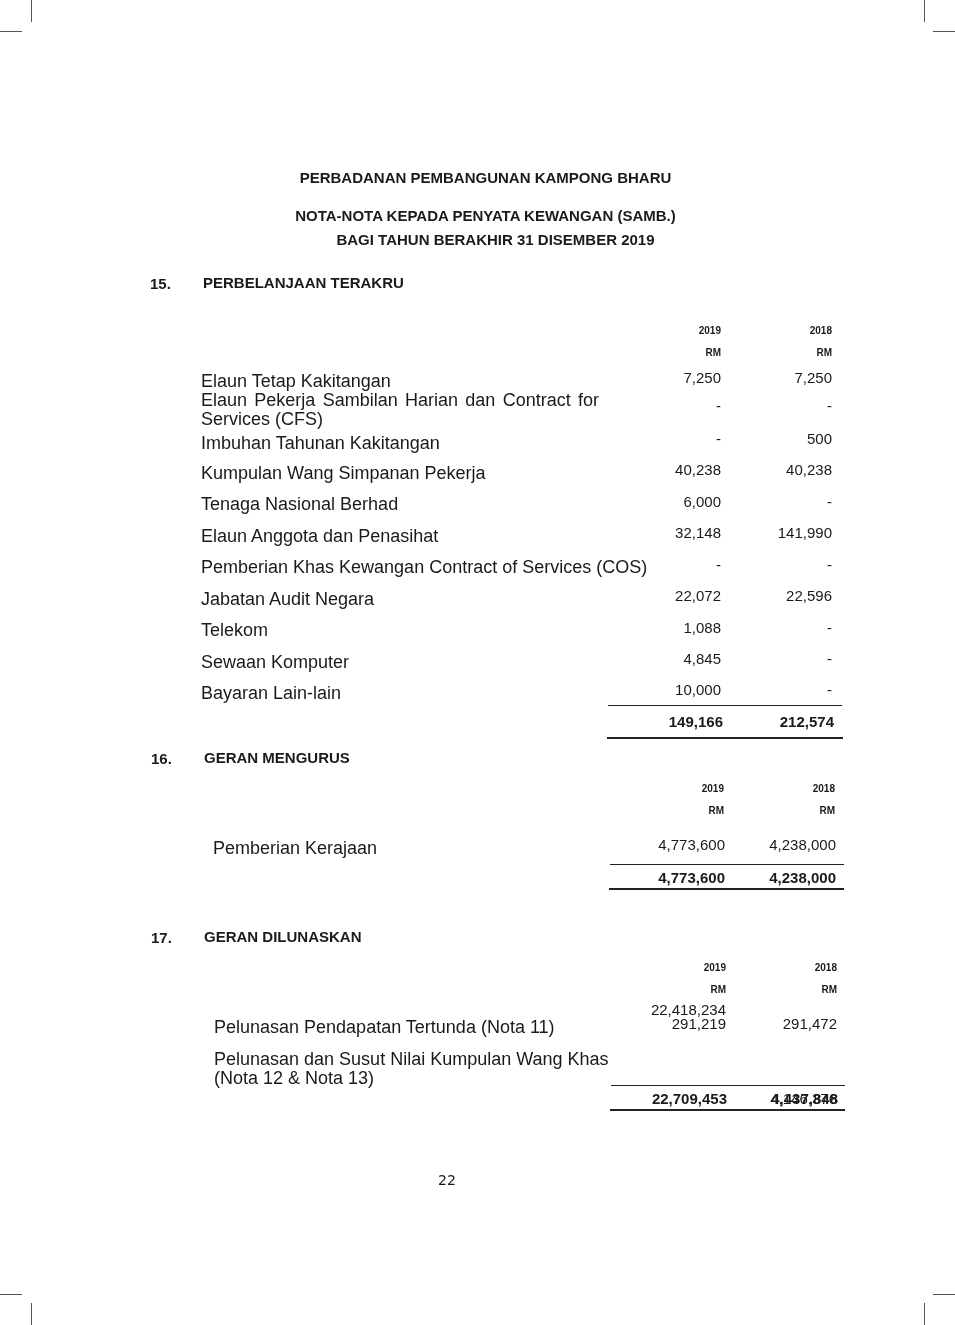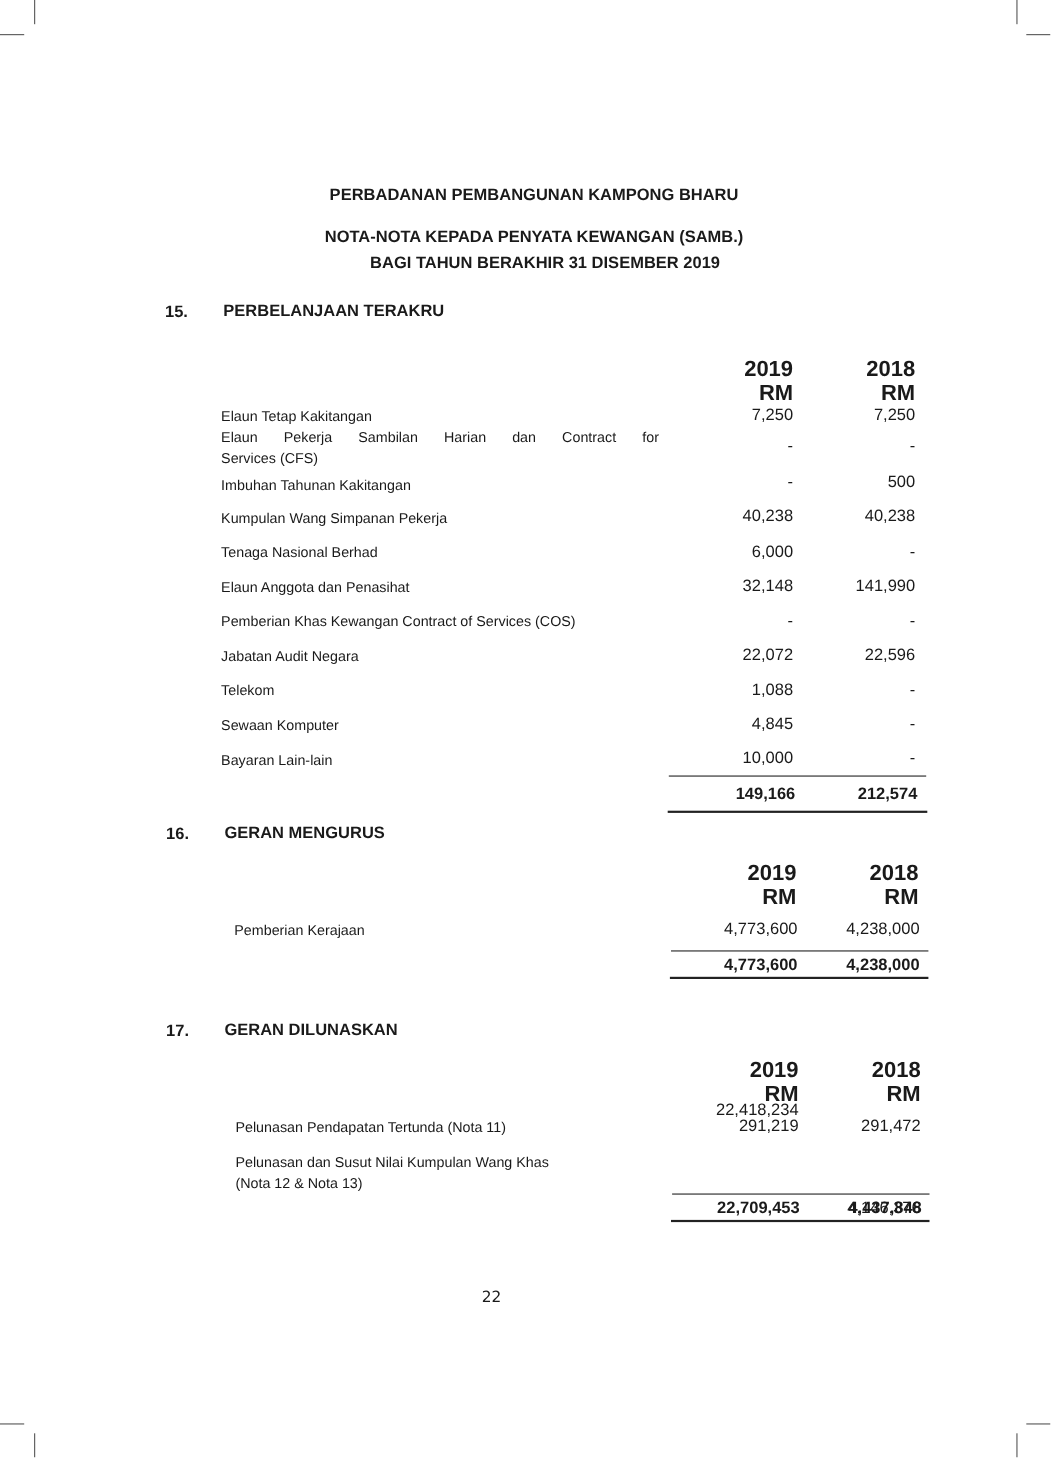--- a/index.html
+++ b/index.html
@@ -5,23 +5,23 @@
     html, body { margin: 0; padding: 0; background: #ffffff; }
     body {
       width: 955px; height: 1325px; position: relative; overflow: hidden;
       font-family: "Liberation Sans", sans-serif; color: #1a1a1a;
     }
     .abs { position: absolute; }
     .crop { position: absolute; background: #555; }
     .title { font-weight: bold; font-size: 15px; white-space: nowrap; text-align: center; width: 955px; left: 0; }
     .sec-num { font-weight: bold; font-size: 15px; }
     .sec-title { font-weight: bold; font-size: 15px; white-space: nowrap; }
-    .label { font-size: 13px; white-space: nowrap; }
+    .label { font-size: 18px; white-space: nowrap; }
     .num { font-size: 15px; text-align: right; white-space: nowrap; }
-    .hdr { font-weight: bold; font-size: 20px; text-align: right; white-space: nowrap; }
+    .hdr { font-weight: bold; font-size: 10px; text-align: right; white-space: nowrap; }
     .bold { font-weight: bold; }
     .rule { position: absolute; background: #222; height: 1px; }
     .rule2 { position: absolute; background: #222; height: 2px; }
     .pagenum { font-family: "DejaVu Sans", sans-serif; font-size: 14px; }
     .justify { text-align: justify; text-align-last: justify; width: 398px; display: block; }
   </style>
 </head>
 <body>
 
 <div class="crop" style="left:31px; top:0; width:1px; height:22px;"></div>

